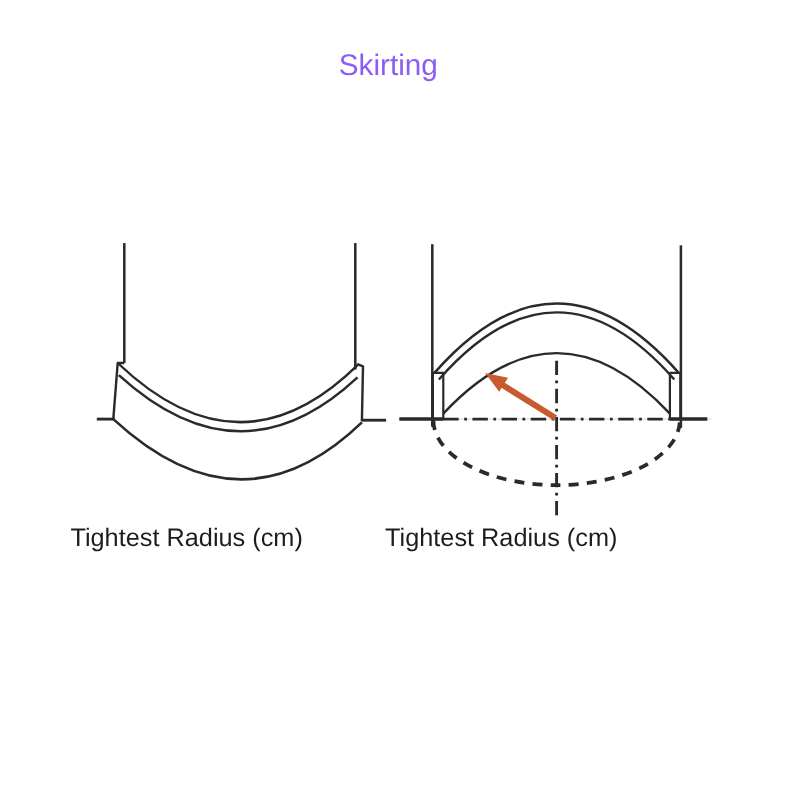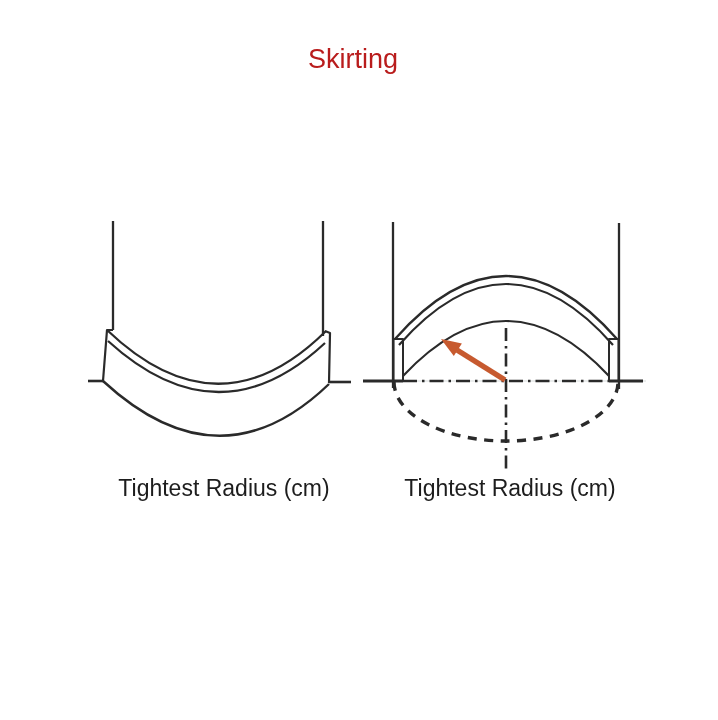--- a/index.html
+++ b/index.html
@@ -9,27 +9,26 @@
     background:#ffffff;
     font-family:"Liberation Sans", sans-serif;
     color:#1d1d1d;
     overflow:hidden;
   }
   .figure-title{
     position:absolute;
     top:44px;left:0;width:706px;
     text-align:center;
     font-size:27px;
-    color:#b91c1c;
+    color:#8b5cf6;
   }
   .caption{
     position:absolute;
     top:475px;
     width:320px;
-    text-align:center;
     font-size:23px;
     color:#1d1d1d;
     white-space:nowrap;
   }
   .caption.left{left:64px;}
   .caption.right{left:350px;}
   svg.linework{position:absolute;top:0;left:0;}
 </style>
 </head>
 <body>

